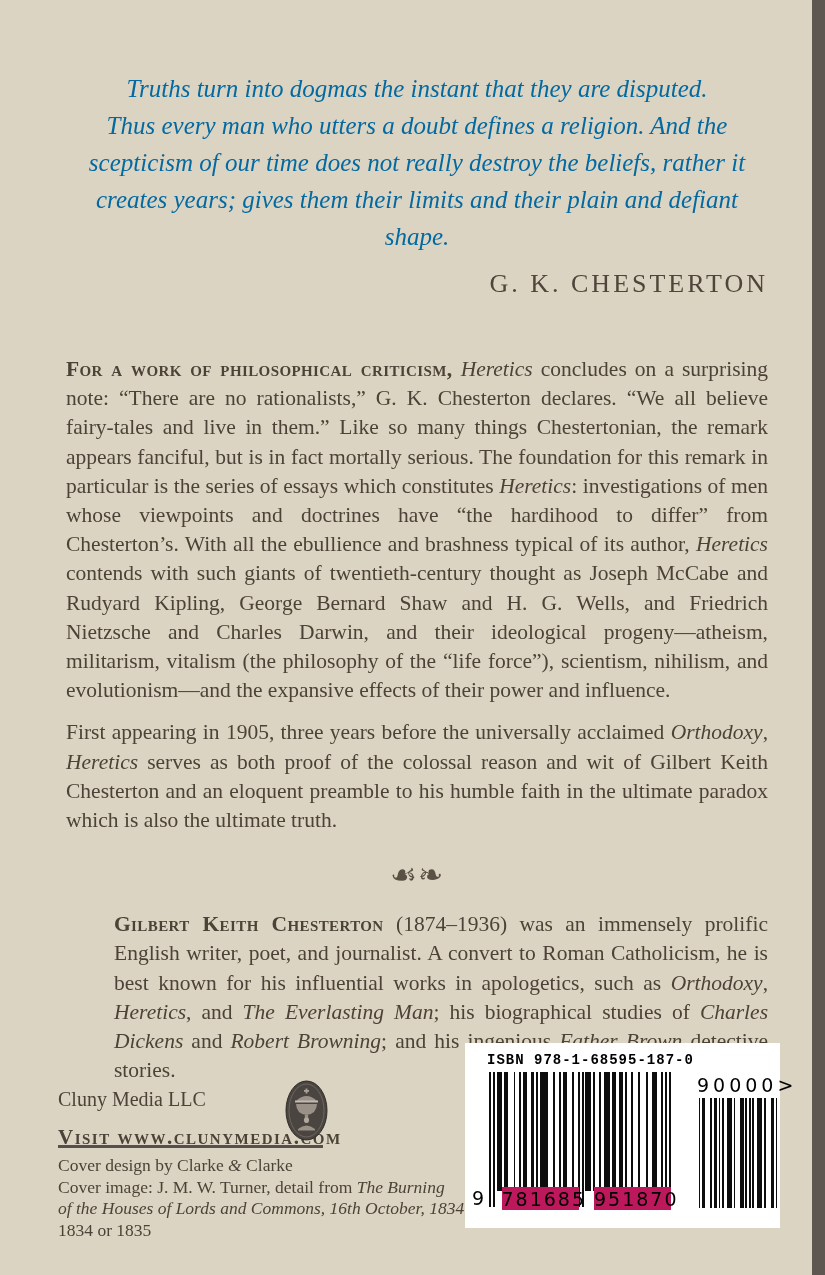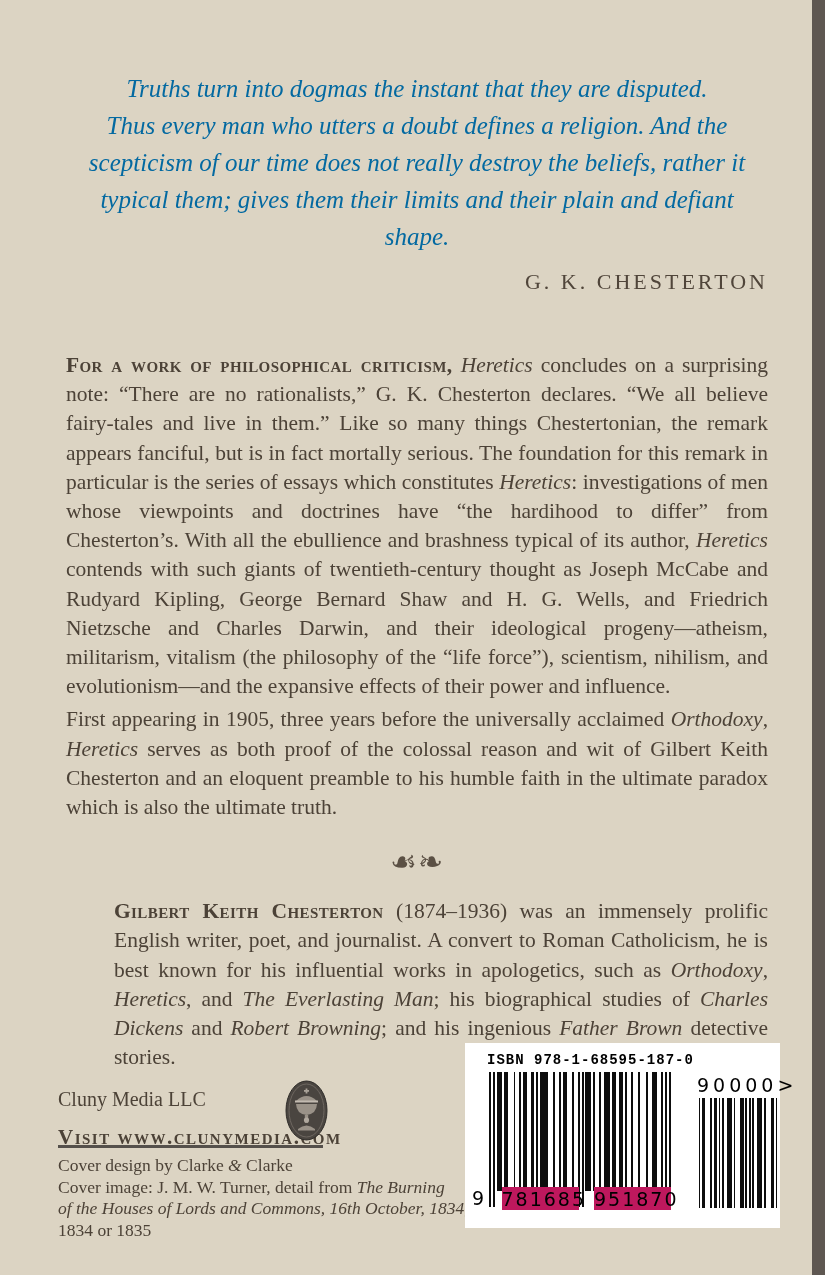--- a/index.html
+++ b/index.html
@@ -20,33 +20,33 @@
 
   .quote {
     text-align: center;
     font-style: italic;
     font-size: 25px;
     line-height: 37px;
     color: #0369a1;
   }
   .attribution {
     text-align: right;
-    font-size: 22px;
+    font-size: 26px;
     letter-spacing: 3px;
     margin-top: 14px;
     color: #50453a;
   }
 
   .body-text { margin-top: 56px; }
   .para {
     font-size: 21.5px;
     line-height: 29.2px;
     text-align: justify;
   }
-  .para + .para { margin-top: 4px; }
+  .para + .para { margin-top: 13px; }
   .seg-n { }
   .seg-i { font-style: italic; }
   .seg-sc { font-weight: bold; font-variant: small-caps; letter-spacing: 0.4px; }
 
   .ornament {
     text-align: center;
     margin-top: 22px;
     font-size: 30px;
     letter-spacing: 1px;
     color: #5b5044;
@@ -121,21 +121,21 @@
 <body>
 
 <div class="spine"></div>
 
 <div class="content">
 
   <div class="quote">
     <div>Truths turn into dogmas the instant that they are disputed.</div>
     <div>Thus every man who utters a doubt defines a religion. And the</div>
     <div>scepticism of our time does not really destroy the beliefs, rather it</div>
-    <div>typical them; gives them their limits and their plain and defiant shape.</div>
+    <div>creates years; gives them their limits and their plain and defiant shape.</div>
   </div>
   <div class="attribution">G. K. CHESTERTON</div>
 
   <div class="body-text">
     <p class="para"><span class="seg-sc">For a work of philosophical criticism,</span><span class="seg-n"> </span><span class="seg-i">Heretics</span><span class="seg-n"> concludes on a surprising note: “There are no rationalists,” G. K. Chesterton declares. “We all believe fairy-tales and live in them.” Like so many things Chestertonian, the remark appears fanciful, but is in fact mortally serious. The foundation for this remark in particular is the series of essays which constitutes </span><span class="seg-i">Heretics</span><span class="seg-n">: investigations of men whose viewpoints and doctrines have “the hardihood to differ” from Chesterton’s. With all the ebullience and brashness typical of its author, </span><span class="seg-i">Heretics</span><span class="seg-n"> contends with such giants of twentieth-century thought as Joseph McCabe and Rudyard Kipling, George Bernard Shaw and H. G. Wells, and Friedrich Nietzsche and Charles Darwin, and their ideological progeny—atheism, militarism, vitalism (the philosophy of the “life force”), scientism, nihilism, and evolutionism—and the expansive effects of their power and influence.</span></p>
     <p class="para"><span class="seg-n">First appearing in 1905, three years before the universally acclaimed </span><span class="seg-i">Orthodoxy</span><span class="seg-n">, </span><span class="seg-i">Heretics</span><span class="seg-n"> serves as both proof of the colossal reason and wit of Gilbert Keith Chesterton and an eloquent preamble to his humble faith in the ultimate paradox which is also the ultimate truth.</span></p>
   </div>
 
   <div class="ornament">☙❧</div>
 

